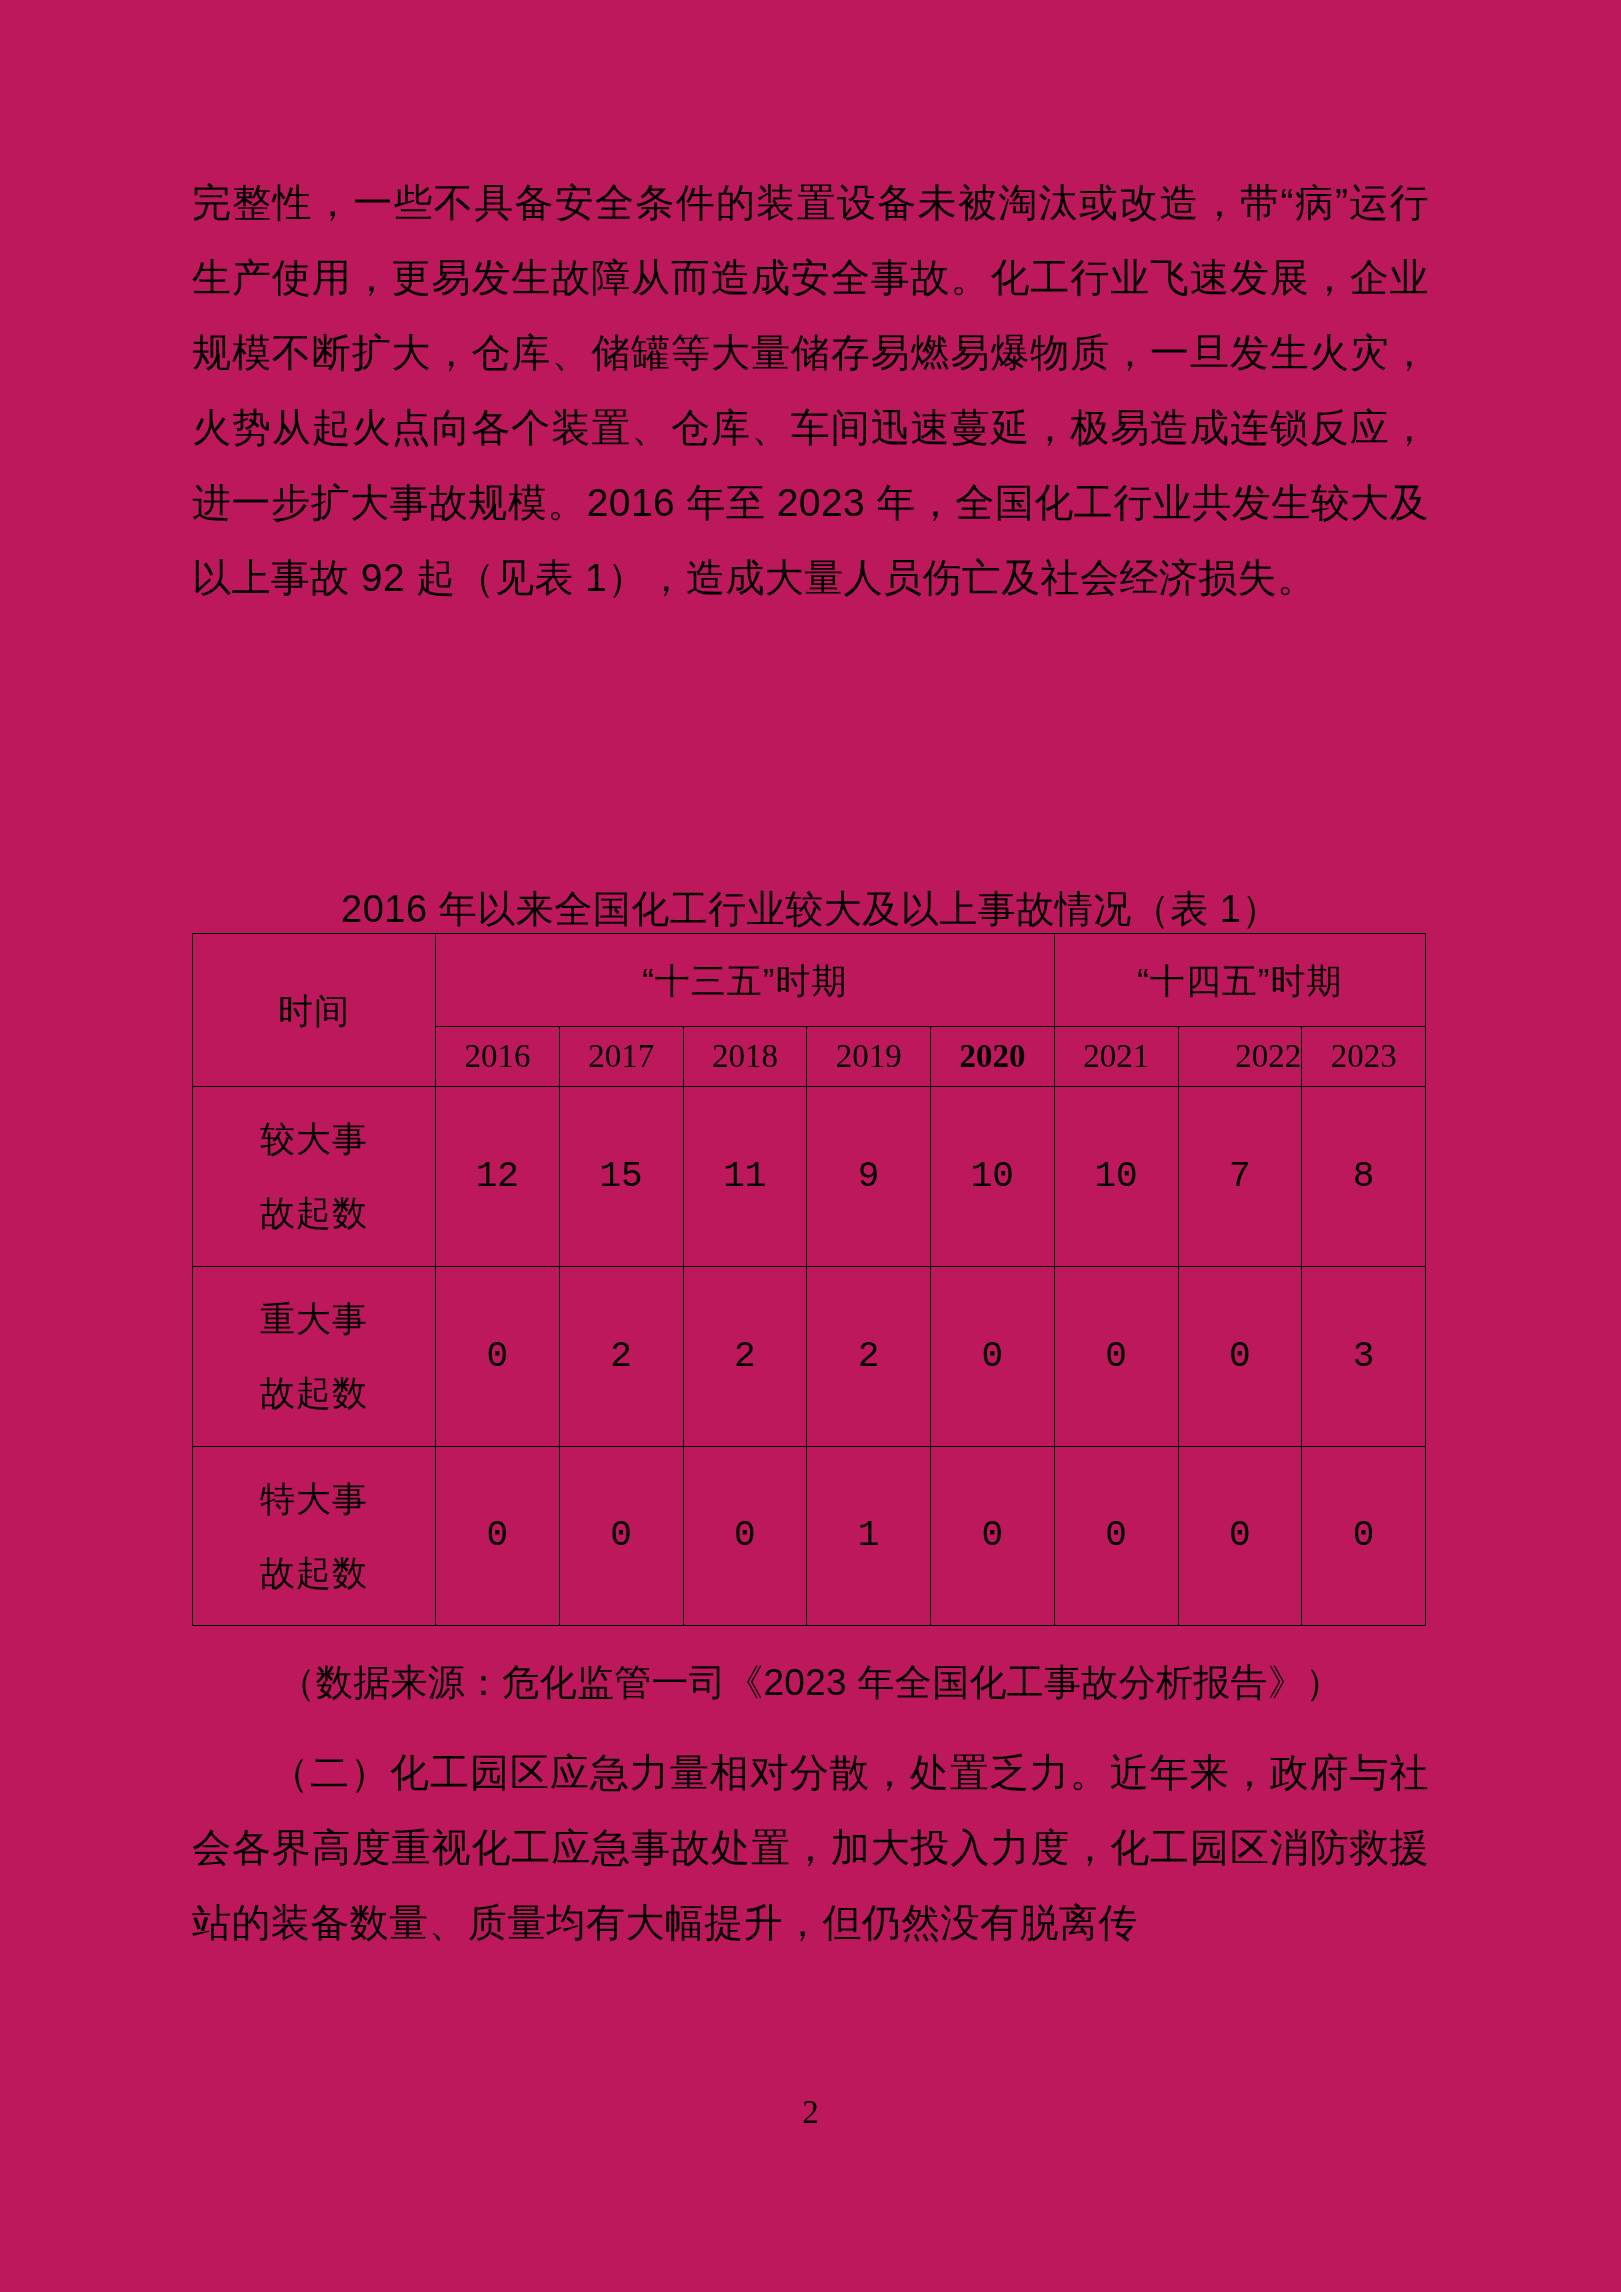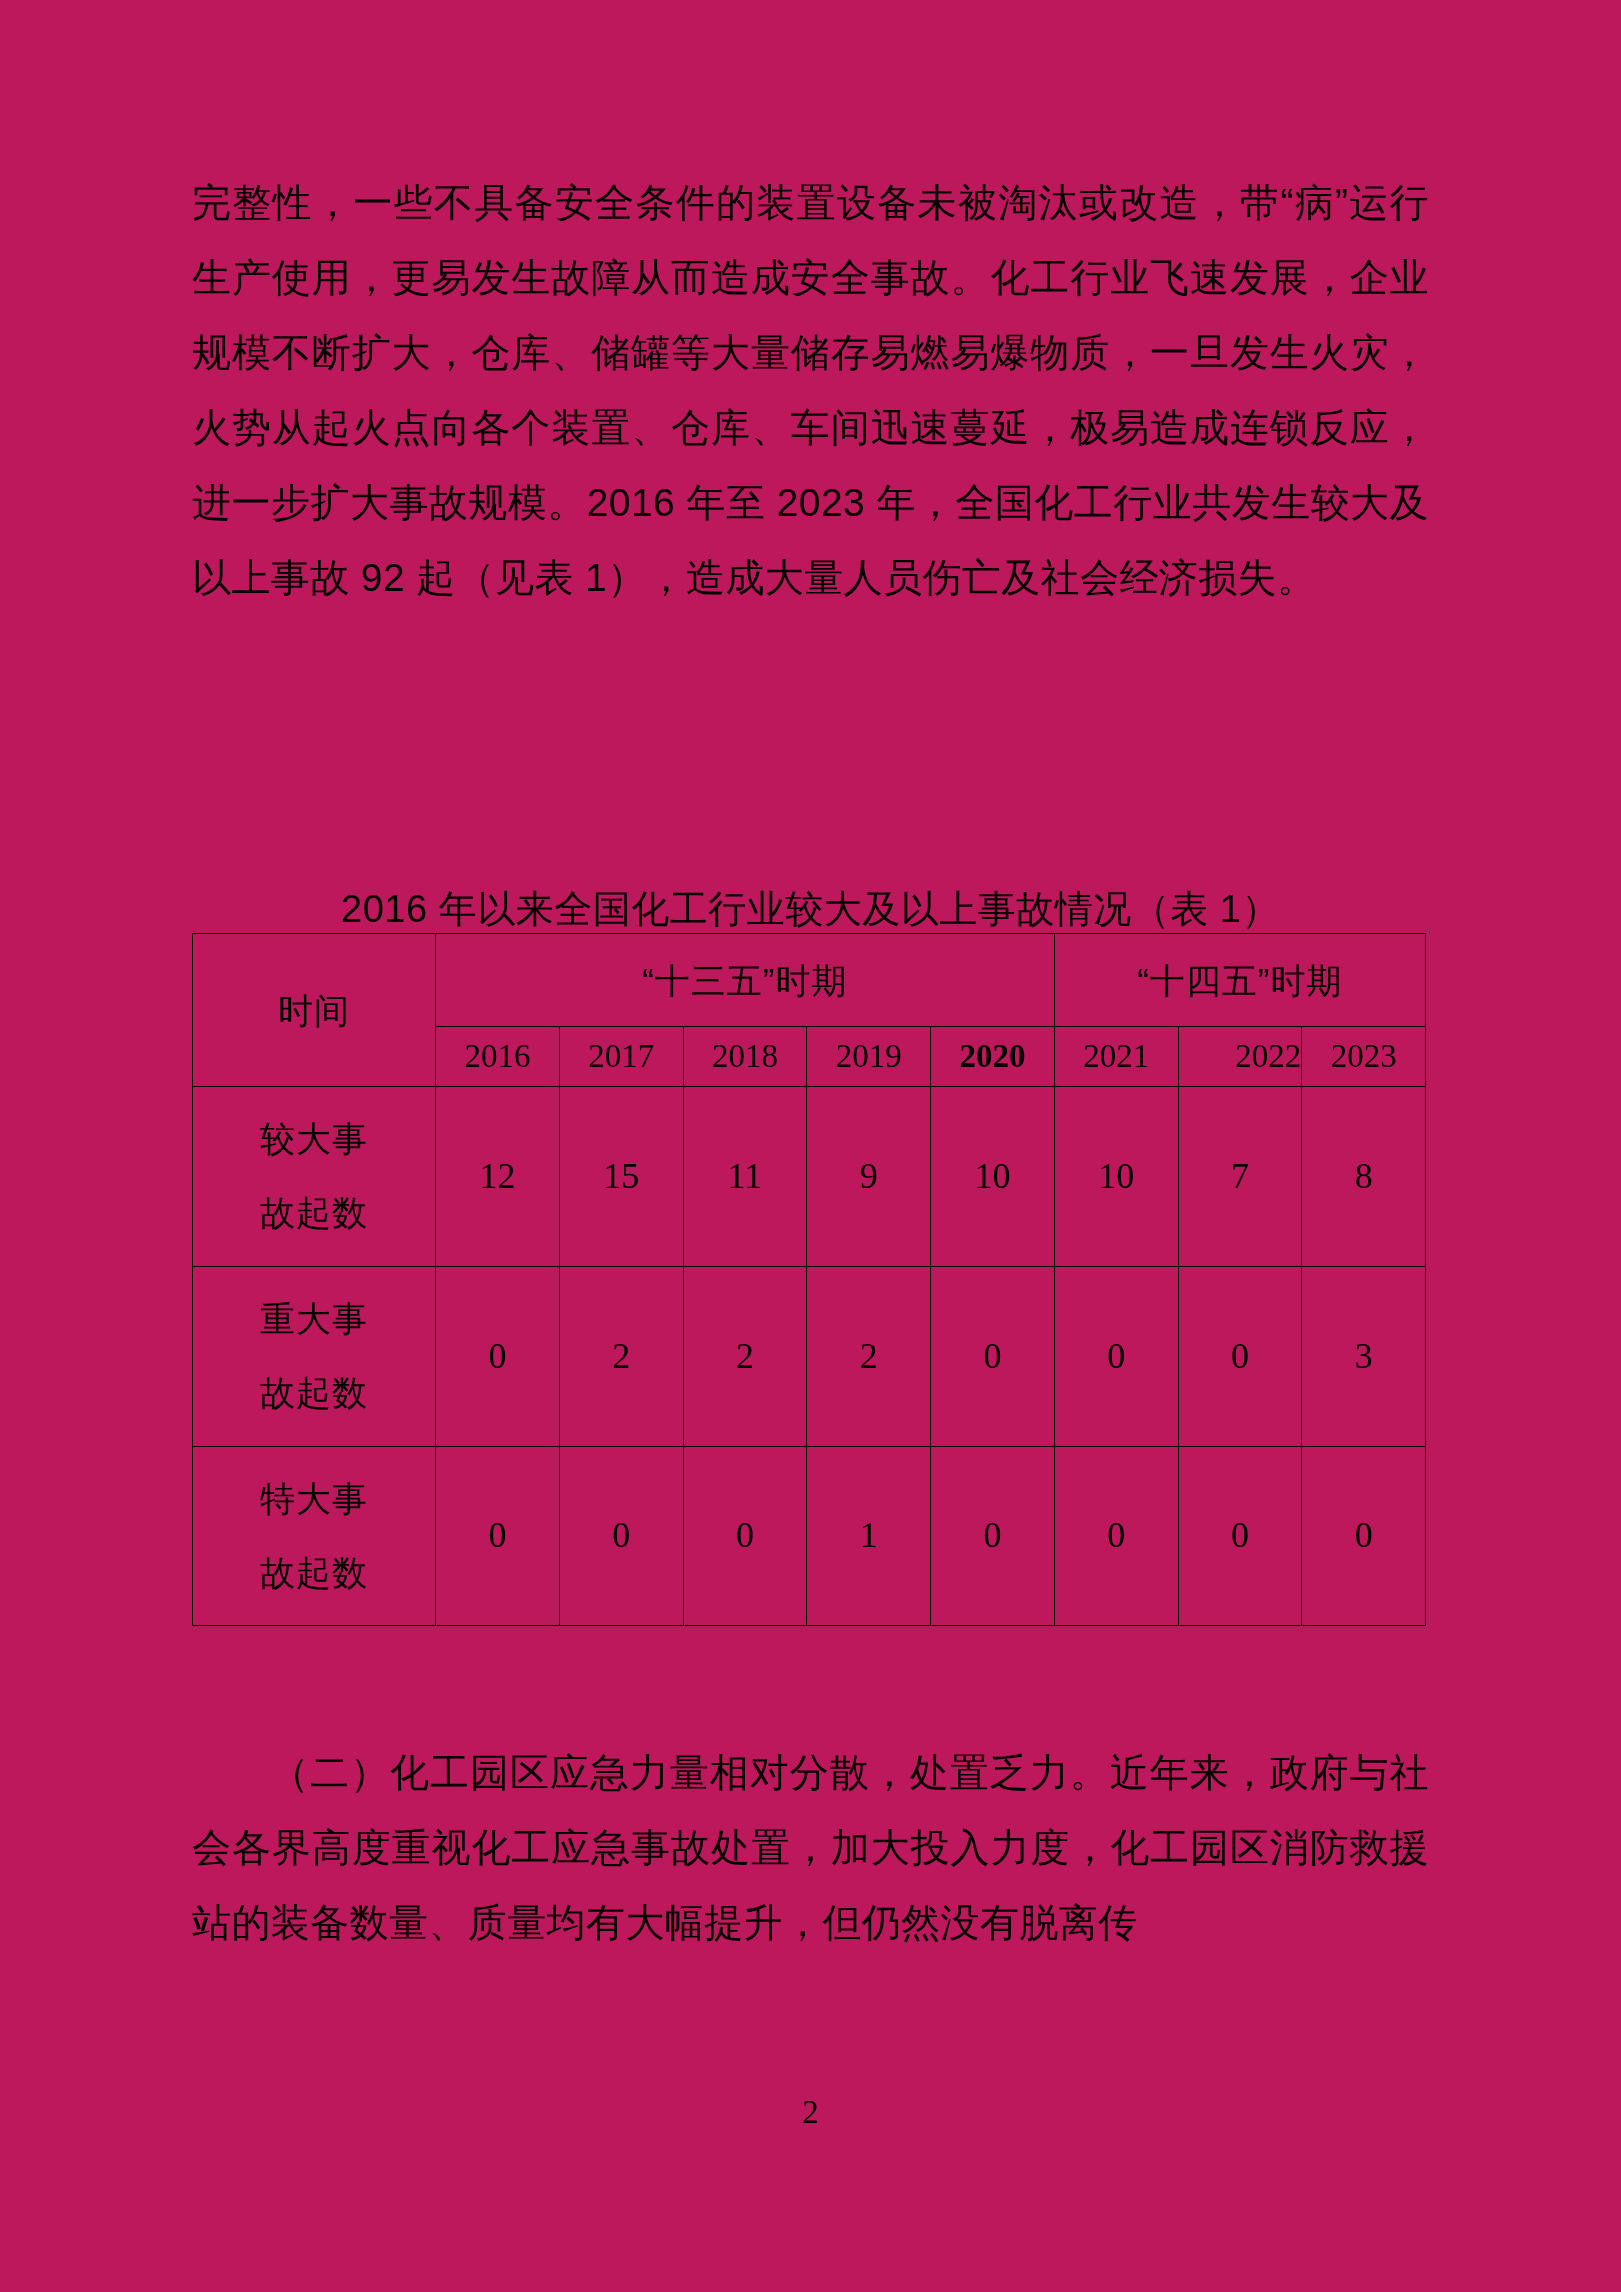--- a/index.html
+++ b/index.html
@@ -80,21 +80,21 @@
     line-height: 74px;
     letter-spacing: 1px;
     height: 167px;
     padding: 5.9px 0;
     text-align: center;
   }
   table.acc td.rowhead .rh-line {
     display: block;
   }
   table.acc td.val {
-    font-family: Liberation Serif, serif;
+    font-family: Liberation Mono, monospace;
     font-size: 36px;
   }
   table.acc td.timecell {
     font-size: 35px;
     letter-spacing: 1px;
   }
   .source-note {
     position: absolute;
     left: 192px;
     top: 1652px;
@@ -190,20 +190,21 @@
         <td class="val">0</td>
         <td class="val">1</td>
         <td class="val">0</td>
         <td class="val">0</td>
         <td class="val">0</td>
         <td class="val">0</td>
       </tr>
     </tbody>
   </table>
 
+  <div class="source-note">（数据来源：危化监管一司《2023 年全国化工事故分析报告》）</div>
 
   <div class="tail-block">
     <p class="para indent">（二）化工园区应急力量相对分散，处置乏力。近年来，政府与社会各界高度重视化工应急事故处置，加大投入力度，化工园区消防救援站的装备数量、质量均有大幅提升，但仍然没有脱离传</p>
   </div>
 
   <div class="page-number">2</div>
 
 </div>
 
 

